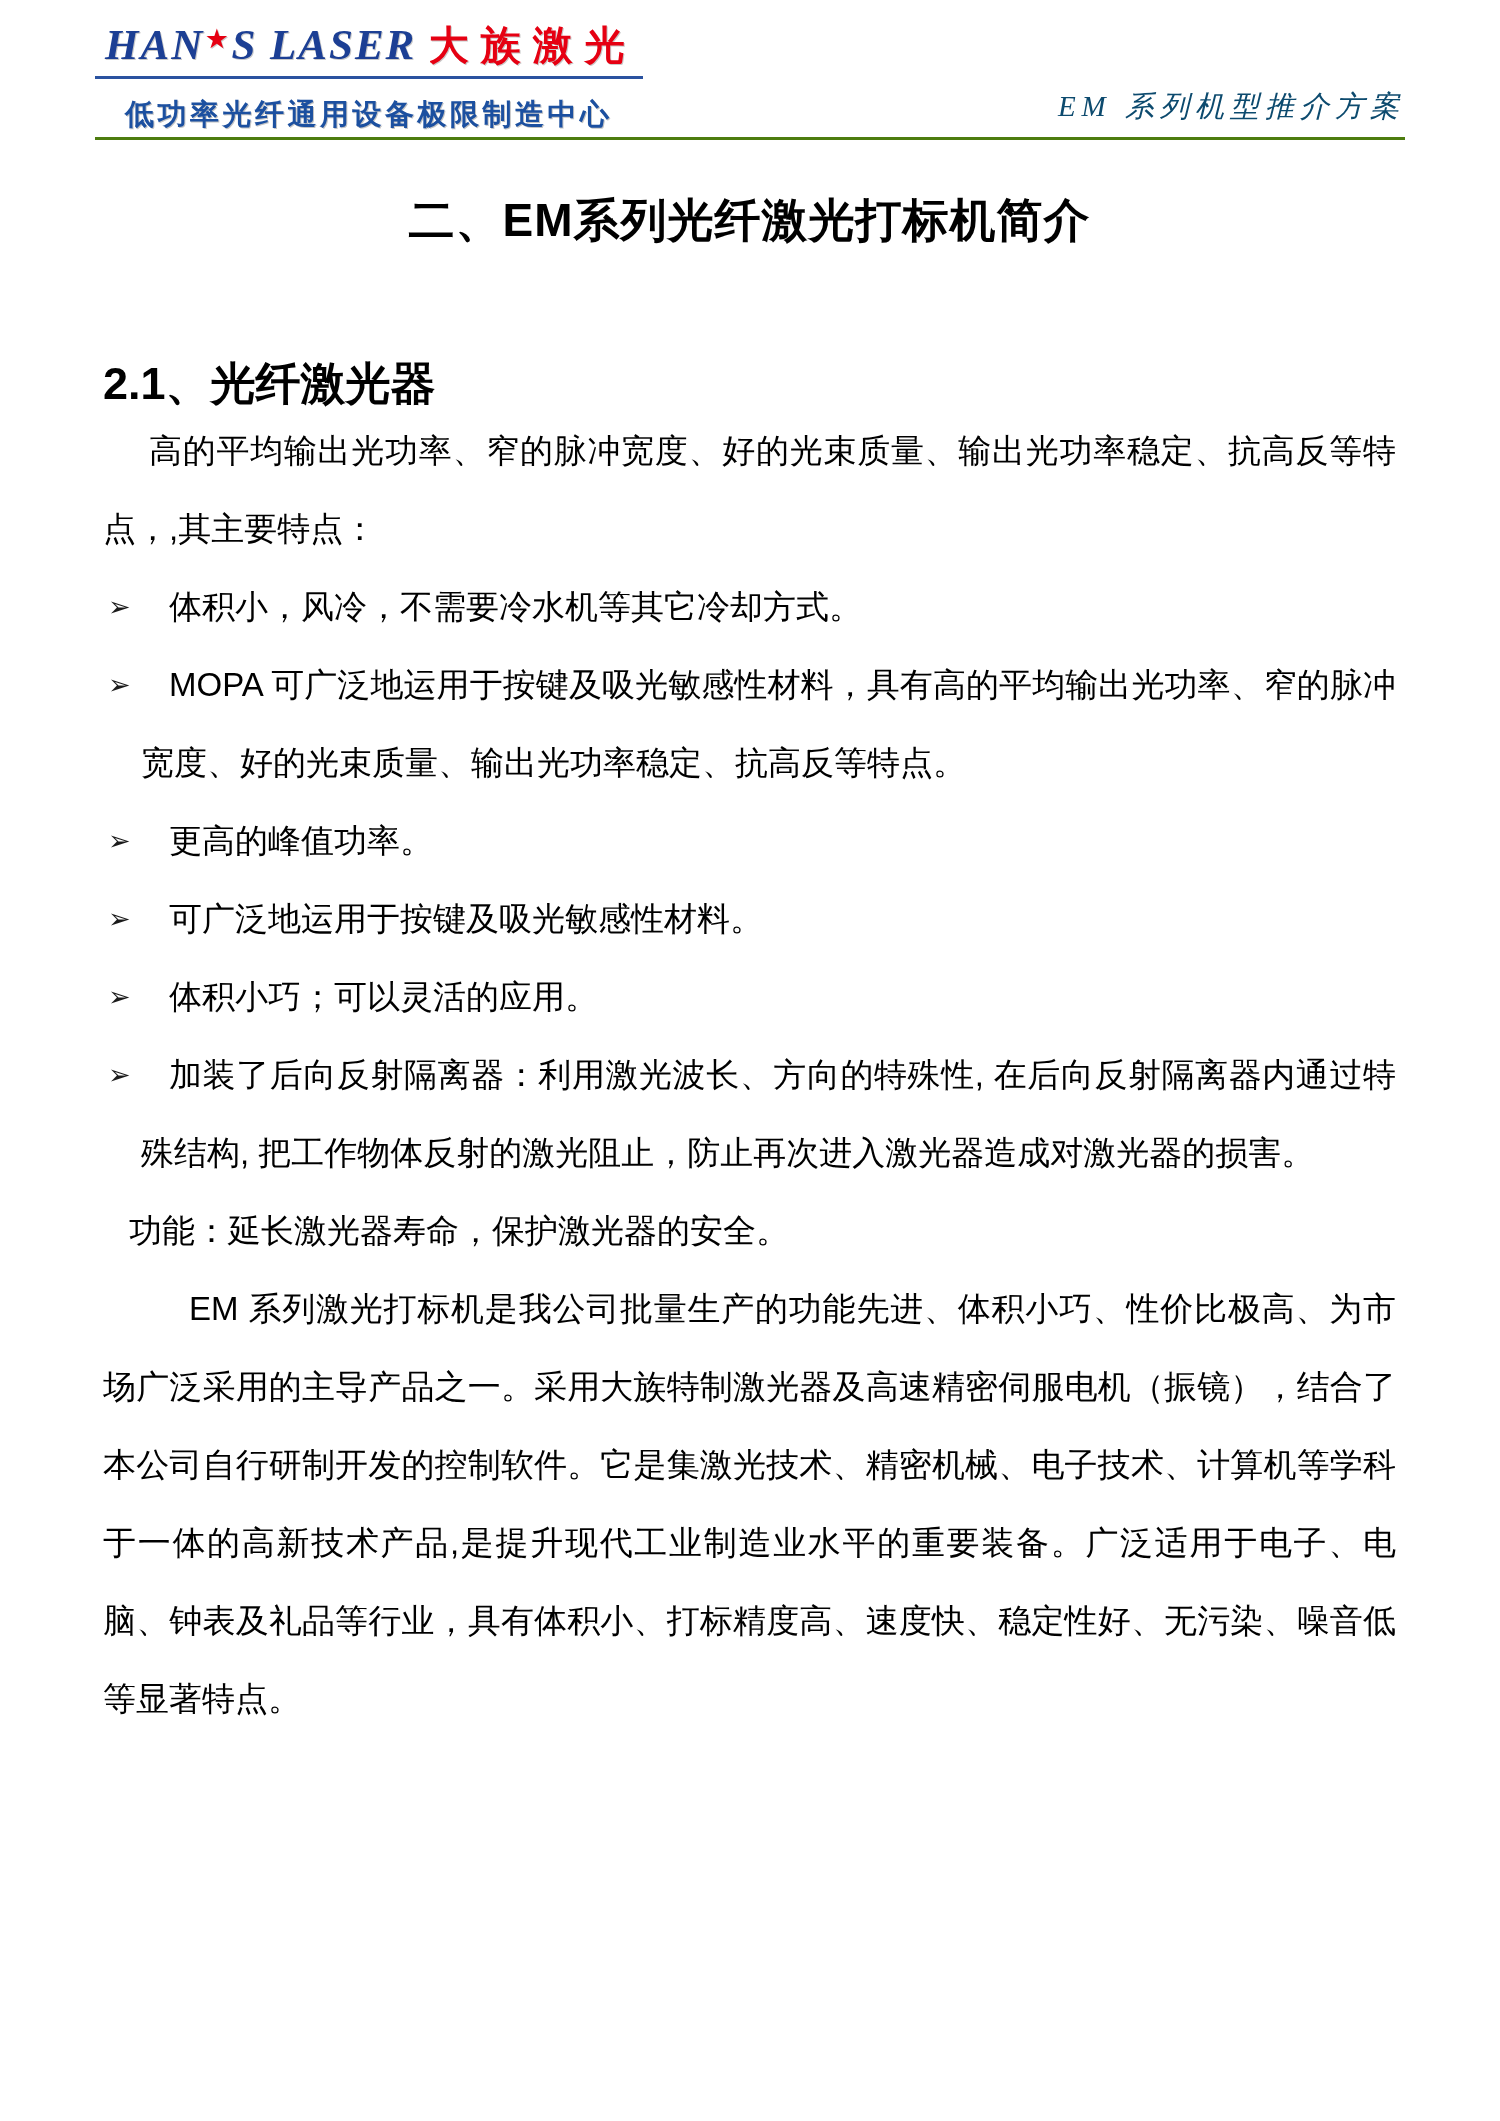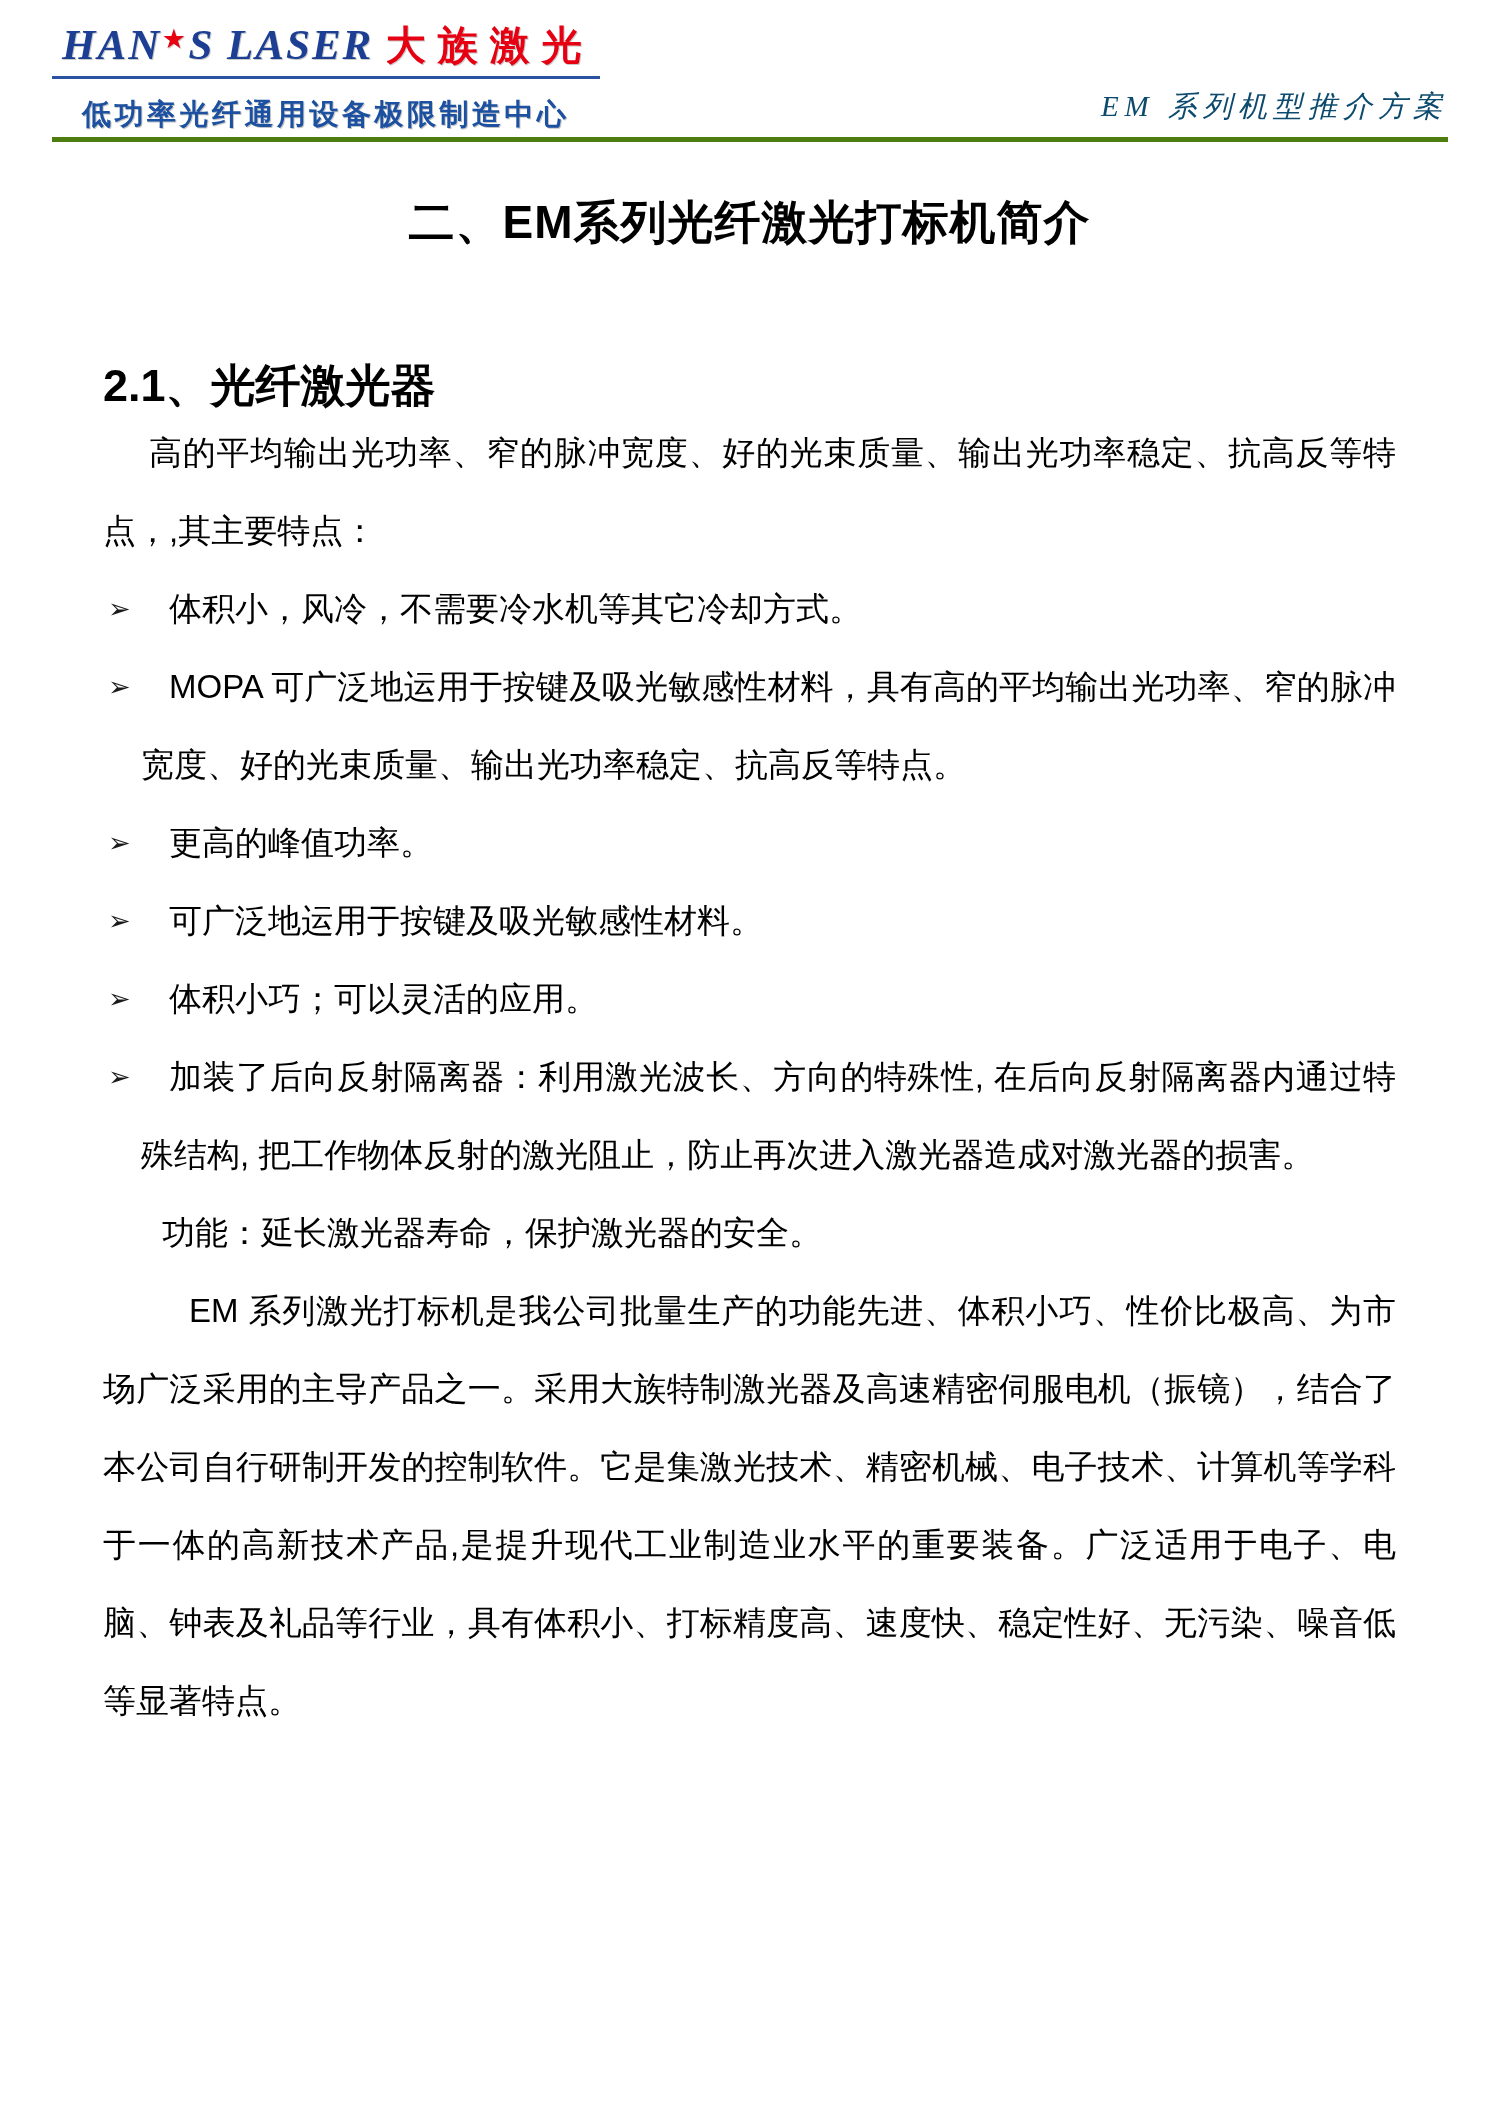--- a/index.html
+++ b/index.html
@@ -3,23 +3,23 @@
 <meta charset="utf-8">
 <style>
   html,body { margin:0; padding:0; background:#888; }
   .page {
     width:1500px; height:2121px; background:#ffffff; margin:0 auto;
     font-family:"Liberation Sans","DejaVu Sans",sans-serif;
     color:#000; position:relative; overflow:hidden; box-sizing:border-box;
   }
   
   .header {
-    margin:0 52px; padding-top:18px;
+    margin:0 95px; padding-top:18px;
     display:flex; justify-content:space-between; align-items:flex-end;
-    border-bottom:5px solid #4d7c0f; padding-bottom:2px;
+    border-bottom:3px solid #4d7c0f; padding-bottom:2px;
   }
   .logo { width:fit-content; }
   .logo-line1 {
     border-bottom:3px solid #2a52a0; padding:0 6px 3px 10px; white-space:nowrap;
   }
   .logo-en {
     font-family:"Liberation Serif","DejaVu Serif",serif;
     font-style:italic; font-weight:bold; font-size:43px; color:#1c3f94;
     letter-spacing:2px; text-shadow:1px 1px 0 #c9c9c9;
   }
@@ -51,21 +51,21 @@
   .bodytext {
     font-size:33px; line-height:78px; text-align:justify;
     text-justify:inter-ideograph; margin:0;
   }
   .intro { text-indent:46px; }
   .bullet { position:relative; padding-left:38px; text-indent:28px; }
   .bullet .marker {
     position:absolute; left:5px; top:0; text-indent:0; font-size:27px;
     color:#1a1a1a;
   }
-  .note { margin-left:59px; }
+  .note { margin-left:26px; }
   .body-2 { text-indent:86px; }
 </style>
 </head>
 <body>
 
 <div class="page">
 
   <div class="header">
     <div class="logo">
       <div class="logo-line1">

